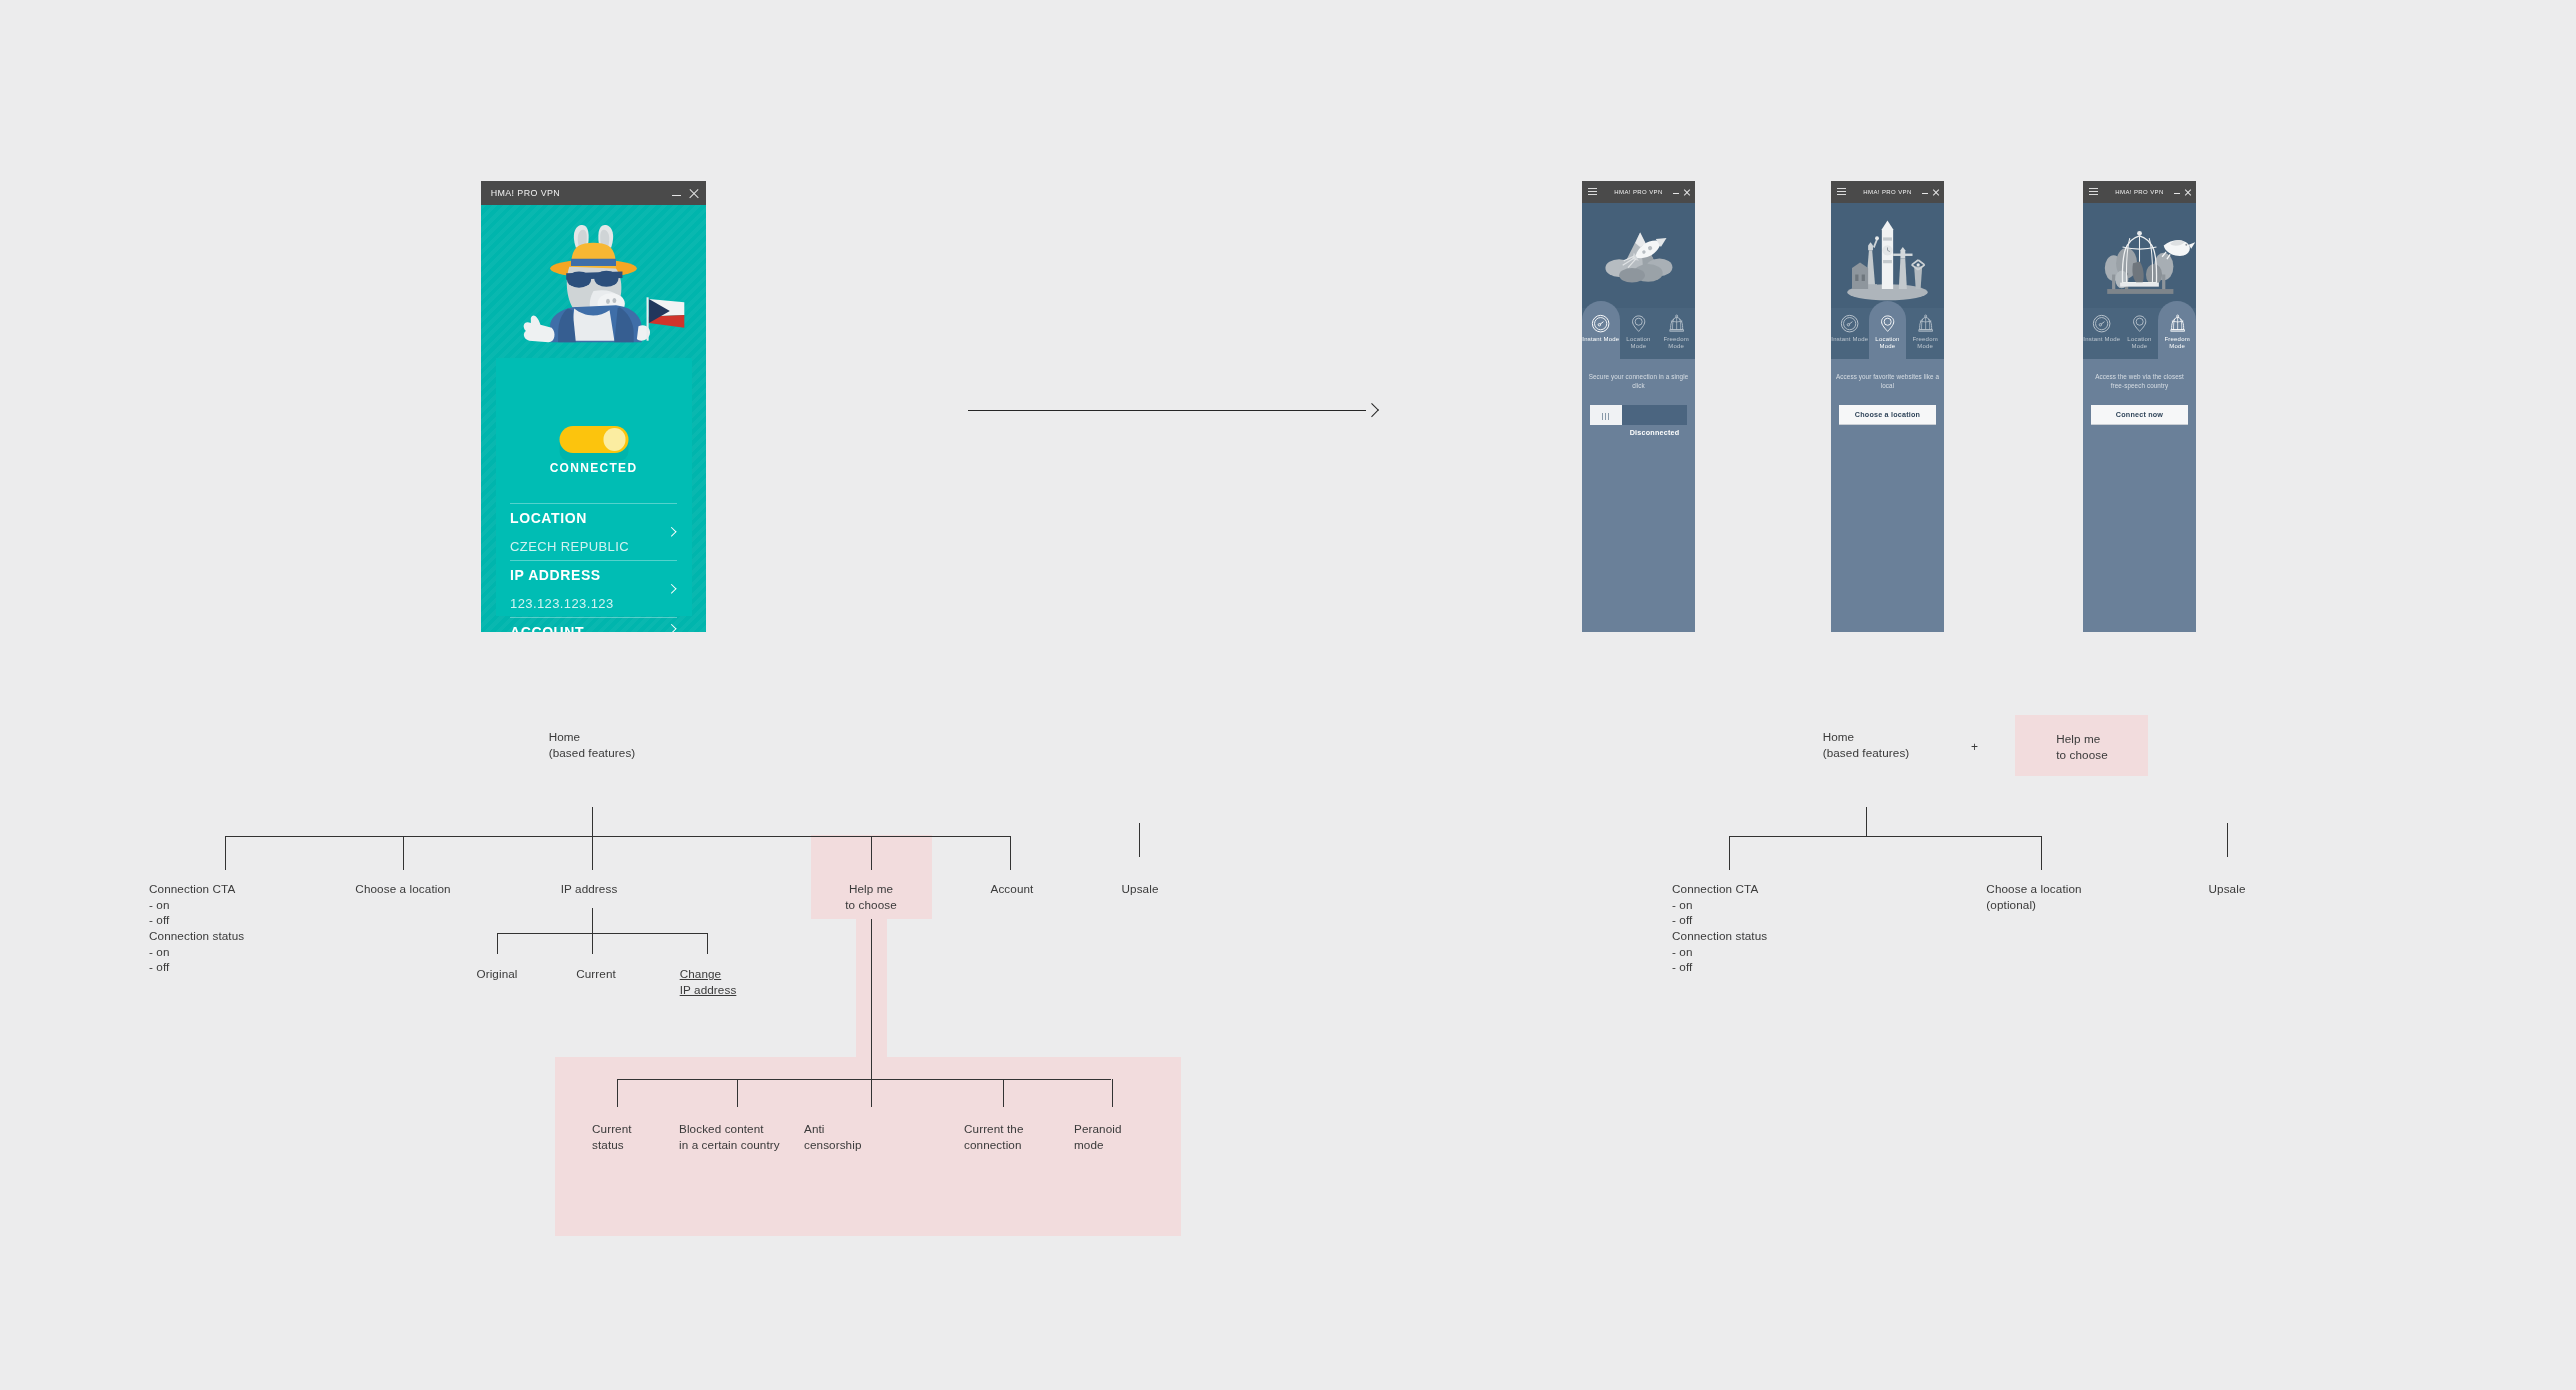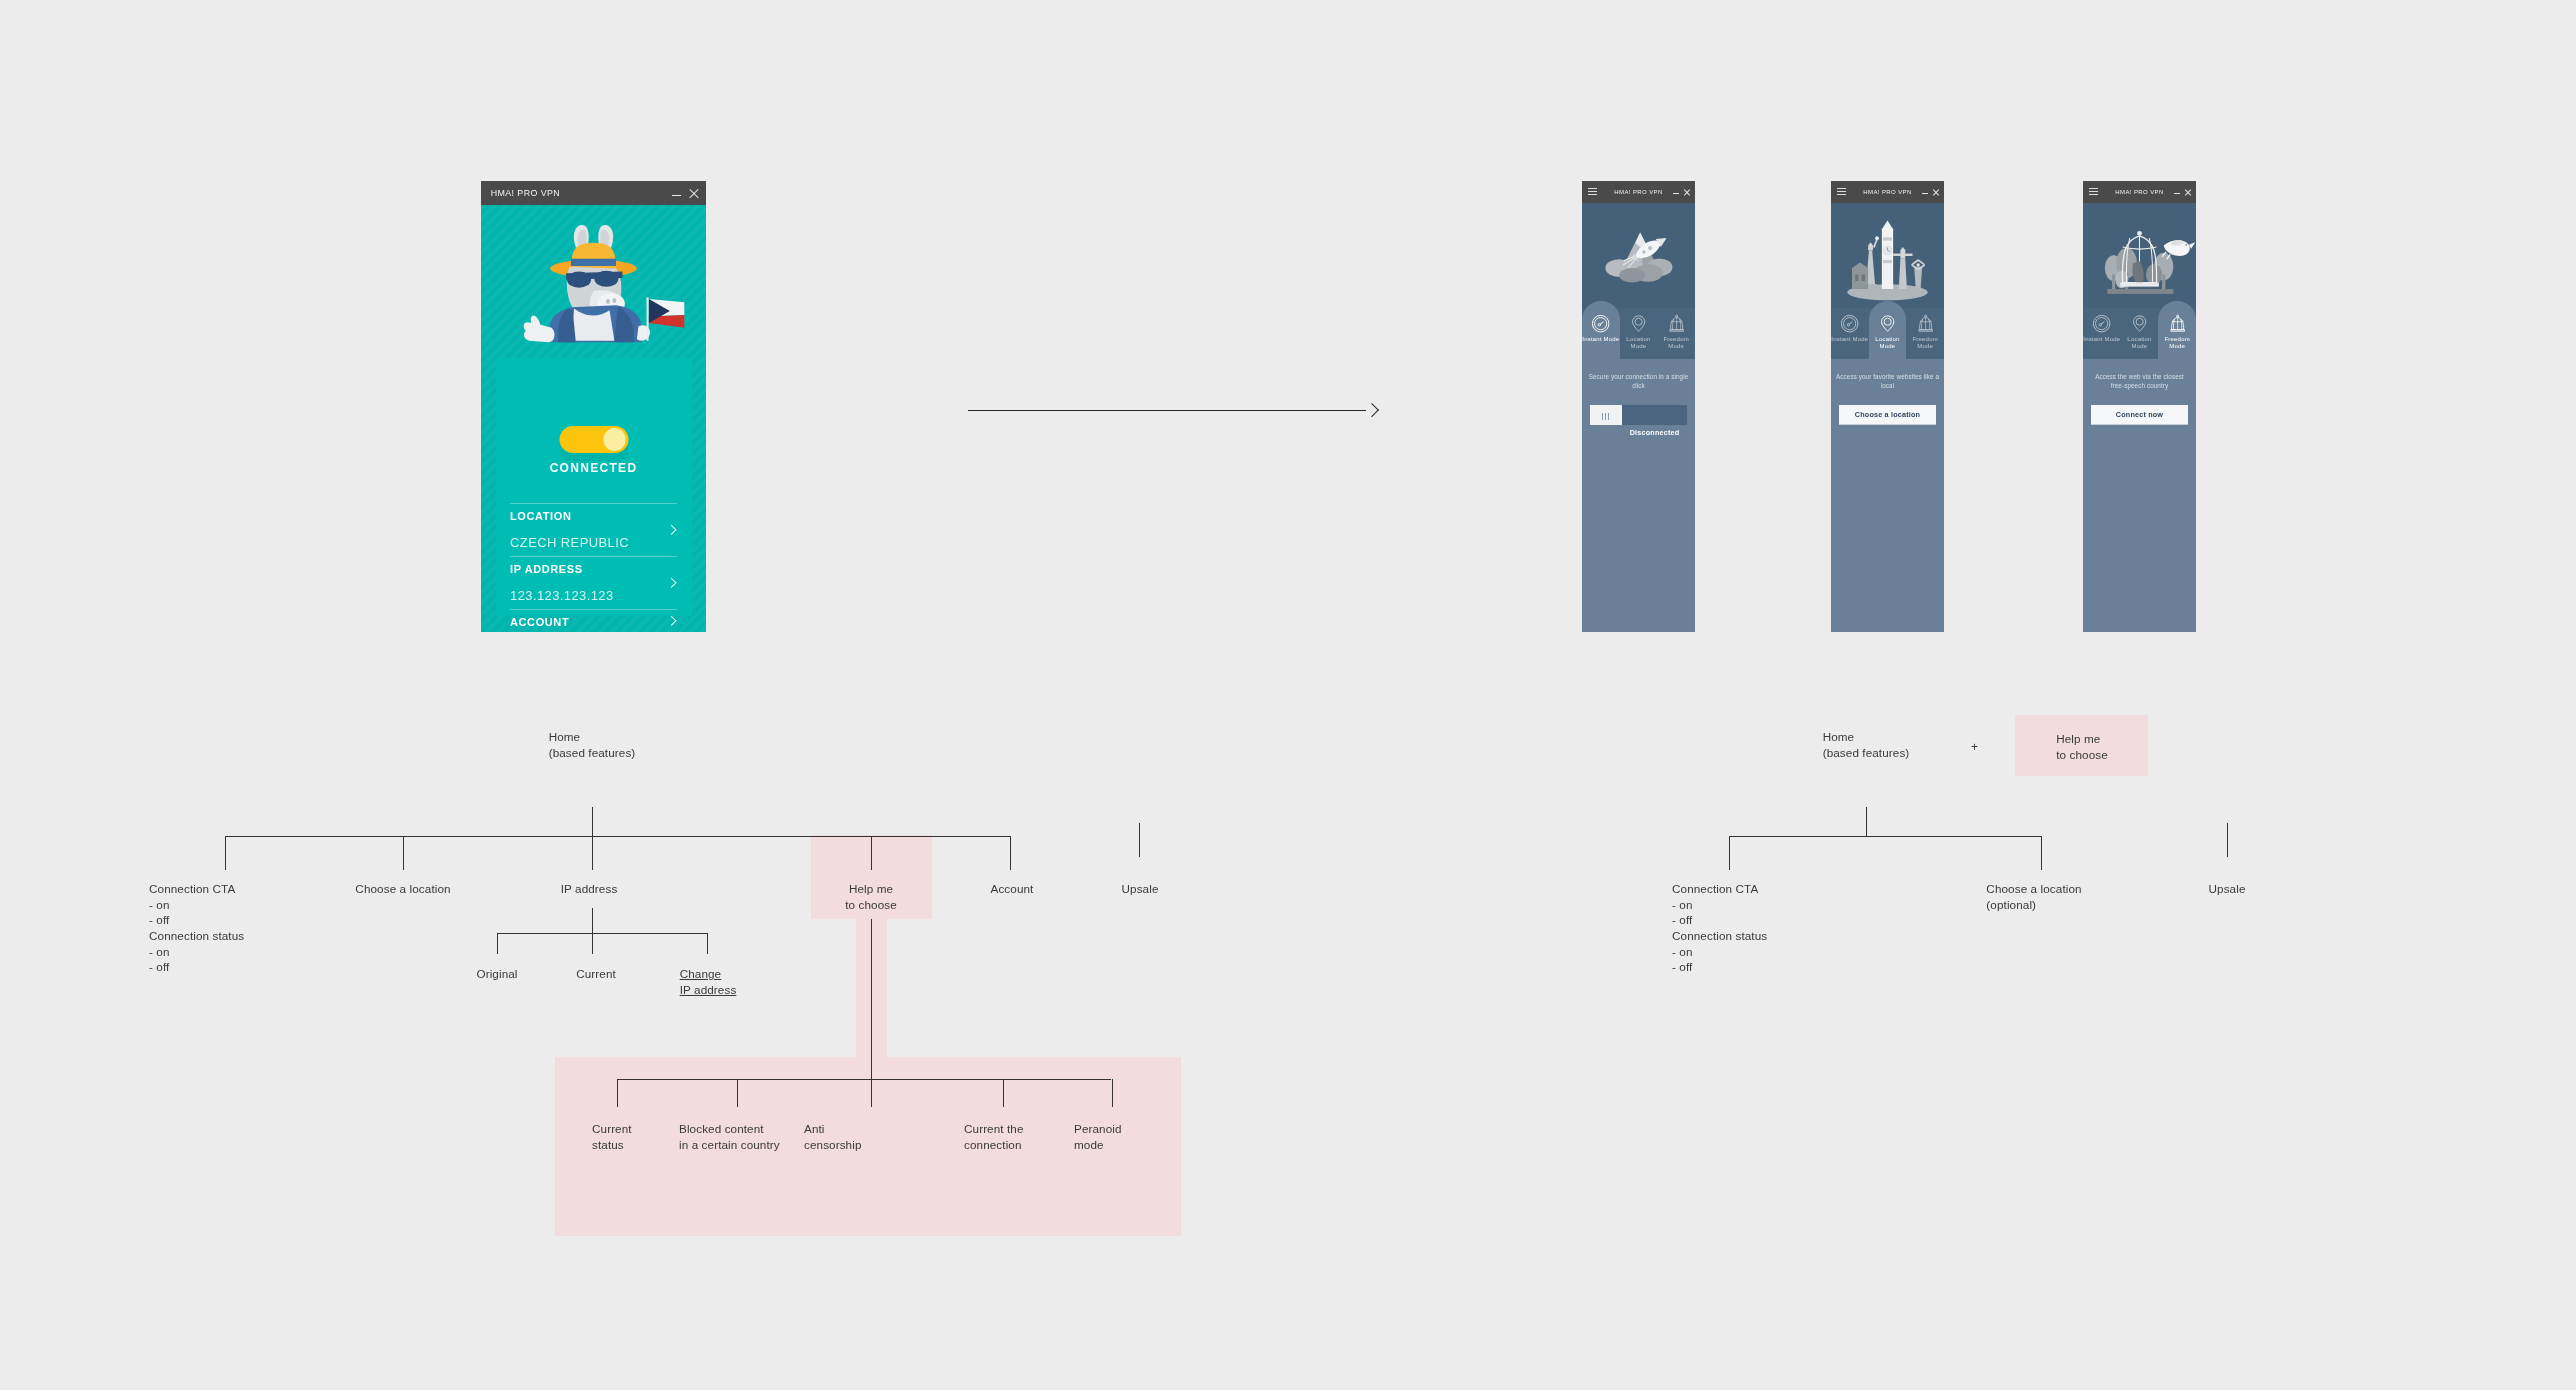--- a/index.html
+++ b/index.html
@@ -66,21 +66,21 @@
   .status-word {
     position:absolute; left:0; right:0; top:103px; text-align:center;
     color:#ffffff; font-size:12px; font-weight:700; letter-spacing:1.3px;
   }
   .rowlist { position:absolute; left:14.5px; right:14.5px; top:145px; }
   .rowitem {
     position:relative; border-top:0.8px solid rgba(255,255,255,.33);
     padding:5.6px 0 6.4px 0;
   }
   .rowitem .r-title {
-    color:#ffffff; font-size:11px; font-weight:700; letter-spacing:0.6px;
+    color:#ffffff; font-size:14px; font-weight:700; letter-spacing:0.6px;
   }
   .rowitem .r-sub {
     color:rgba(255,255,255,.82); font-size:13px; letter-spacing:0.4px; margin-top:13px;
   }
   .chev {
     position:absolute; right:1.6px; top:50%; width:7.2px; height:7.2px;
     border-right:1.4px solid #fff; border-top:1.4px solid #fff;
     transform:translateY(-50%) rotate(45deg);
   }
 

